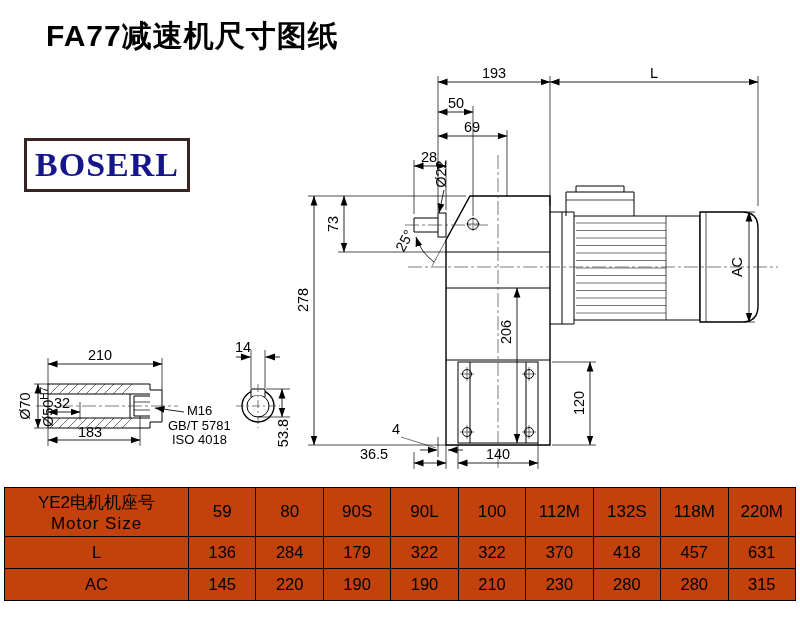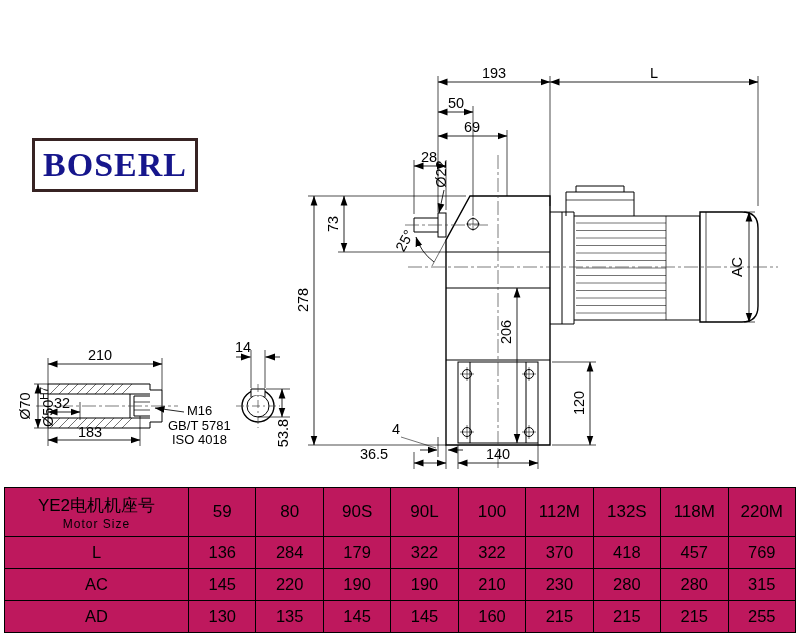--- a/index.html
+++ b/index.html
@@ -1,40 +1,40 @@
 <!DOCTYPE html>
 <html><head>
 <meta charset="utf-8">
 <style>
   html,body{margin:0;padding:0;background:#fff;}
   .page{position:relative;width:800px;height:633px;background:#fff;overflow:hidden;
         font-family:"Liberation Sans",sans-serif;color:#000;}
   .title{position:absolute;left:46px;top:16px;margin:0;font-size:30px;font-weight:bold;
          letter-spacing:1px;font-family:"Liberation Sans",sans-serif;}
-  .logo{position:absolute;left:32px;top:138px;width:160px;height:48px;
+  .logo{position:absolute;left:24px;top:138px;width:160px;height:48px;
         border:3px solid #372323;display:flex;align-items:center;justify-content:center;}
   .logo span{font-family:"Liberation Serif",serif;font-weight:bold;font-size:34px;
         color:#16168c;letter-spacing:1px;}
   svg{position:absolute;left:0;top:0;}
   .ol{fill:#fff;stroke:#000;stroke-width:1.4;}
   .ln{stroke:#000;stroke-width:1;fill:none;}
   .thin{stroke:#000;stroke-width:0.55;fill:none;}
   .ext{stroke:#000;stroke-width:0.7;fill:none;}
   .dim{stroke:#000;stroke-width:0.85;fill:none;}
   .cl{stroke:#444;stroke-width:0.7;fill:none;stroke-dasharray:14 3 3 3;}
   .cls{stroke:#444;stroke-width:0.7;fill:none;stroke-dasharray:8 3 2 3;}
   text.d{font:14.5px "Liberation Sans",sans-serif;fill:#000;text-anchor:middle;}
   text.ds{font:13px "Liberation Sans",sans-serif;fill:#000;text-anchor:start;}
   .dim-table{position:absolute;left:4px;top:487px;width:792px;border-collapse:collapse;
-             table-layout:fixed;background:#be185d;}
+             table-layout:fixed;background:#c2410c;}
   .dim-table th,.dim-table td{border:1px solid #000;text-align:center;vertical-align:middle;
              padding:0;font-weight:normal;}
   .dim-table th{font-size:17px;height:48px;}
   .dim-table td{font-size:16.5px;height:31px;}
-  .hdr-en{font-size:12px;letter-spacing:1px;}
+  .hdr-en{font-size:17px;letter-spacing:1px;}
 </style>
 </head>
 <body>
 
 <div class="page">
 
   <svg width="800" height="487" viewBox="0 0 800 487">
     <defs>
       <marker id="arrE" viewBox="0 0 10 8" refX="9.5" refY="4" markerWidth="10" markerHeight="8" orient="auto" markerUnits="userSpaceOnUse">
         <path d="M0,0.6 L9.8,4 L0,7.4 Z" fill="#000"></path>
@@ -270,20 +270,21 @@
       <text class="d" transform="rotate(-90 30 406)" x="30" y="406">Ø70</text>
       <text class="d" transform="rotate(-90 53 407)" x="53" y="407"><tspan>Ø50</tspan><tspan dy="-5" style="font-size:10px">H7</tspan></text>
       <text class="ds" x="187" y="415">M16</text>
       <text class="ds" x="168" y="430">GB/T 5781</text>
       <text class="ds" x="172" y="444">ISO 4018</text>
       <text class="d" x="243" y="352">14</text>
       <text class="d" transform="rotate(-90 288 433)" x="288" y="433">53.8</text>
     </g>
   </svg>
 
+  <h1 class="title">FA77减速机尺寸图纸</h1>
 
   <div class="logo">
     <span>BOSERL</span>
   </div>
 
   <table class="dim-table">
     <colgroup>
       <col style="width:184px">
       <col>
         <col>
@@ -314,42 +315,30 @@
     <tr>
       <td>L</td>
       <td>136</td>
       <td>284</td>
       <td>179</td>
       <td>322</td>
       <td>322</td>
       <td>370</td>
       <td>418</td>
       <td>457</td>
-      <td>769</td>
+      <td>631</td>
     </tr>
     <tr>
       <td>AC</td>
       <td>145</td>
       <td>220</td>
       <td>190</td>
       <td>190</td>
       <td>210</td>
       <td>230</td>
       <td>280</td>
       <td>280</td>
       <td>315</td>
     </tr>
-    <tr>
-      <td>AD</td>
-      <td>130</td>
-      <td>135</td>
-      <td>145</td>
-      <td>145</td>
-      <td>160</td>
-      <td>215</td>
-      <td>215</td>
-      <td>215</td>
-      <td>255</td>
-    </tr>
   </tbody>
     </table>
 
 </div>
 
 </body></html>

